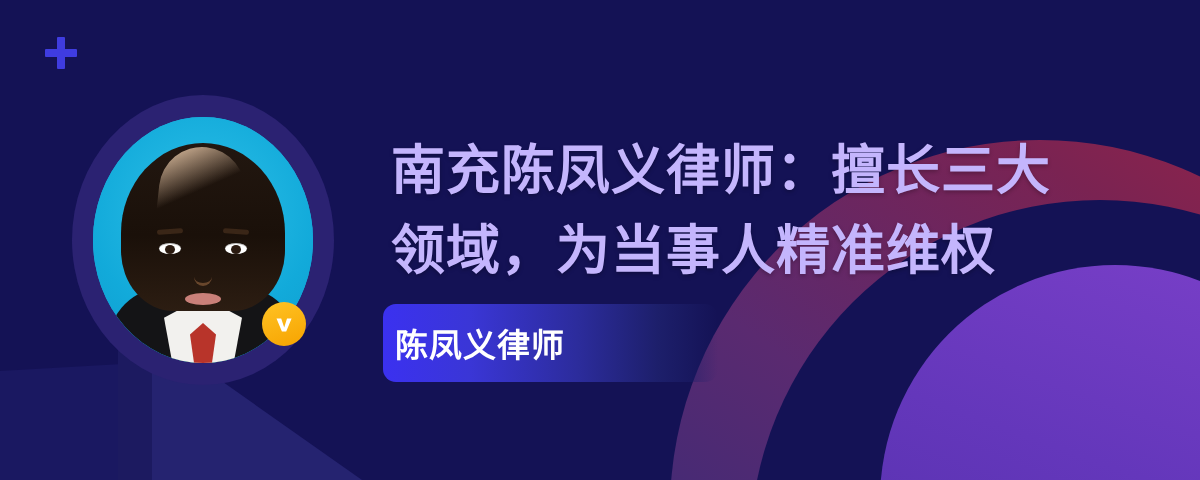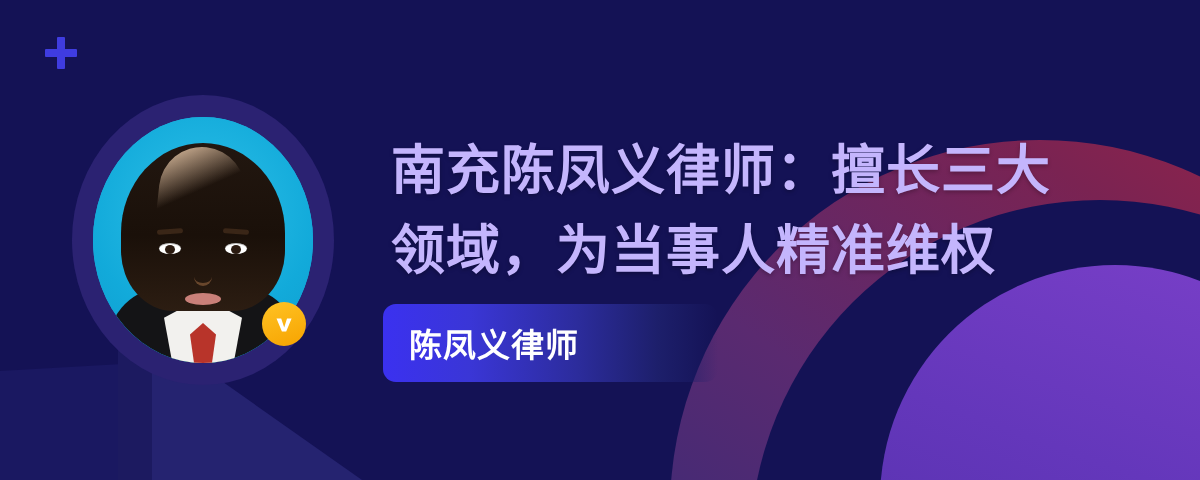--- a/index.html
+++ b/index.html
@@ -278,21 +278,21 @@
     border-radius: 13px;
     background: linear-gradient(90deg, #3b31f0 0%, #3a36d6 26%, #2c2c9c 58%, #1d1f6b 82%, rgba(20,18,85,0) 100%);
     display: flex;
     align-items: center;
   }
   .name-chip-label {
     color: #ffffff;
     font-size: 33px;
     font-weight: 700;
     letter-spacing: 1px;
-    padding-left: 26px;
+    padding-left: 12px;
     font-family: "DejaVu Sans", "Liberation Sans", sans-serif;
     white-space: nowrap;
   }
 </style>
 </head>
 <body>
 
 <div class="banner">
 
   <div class="bg-layer">

